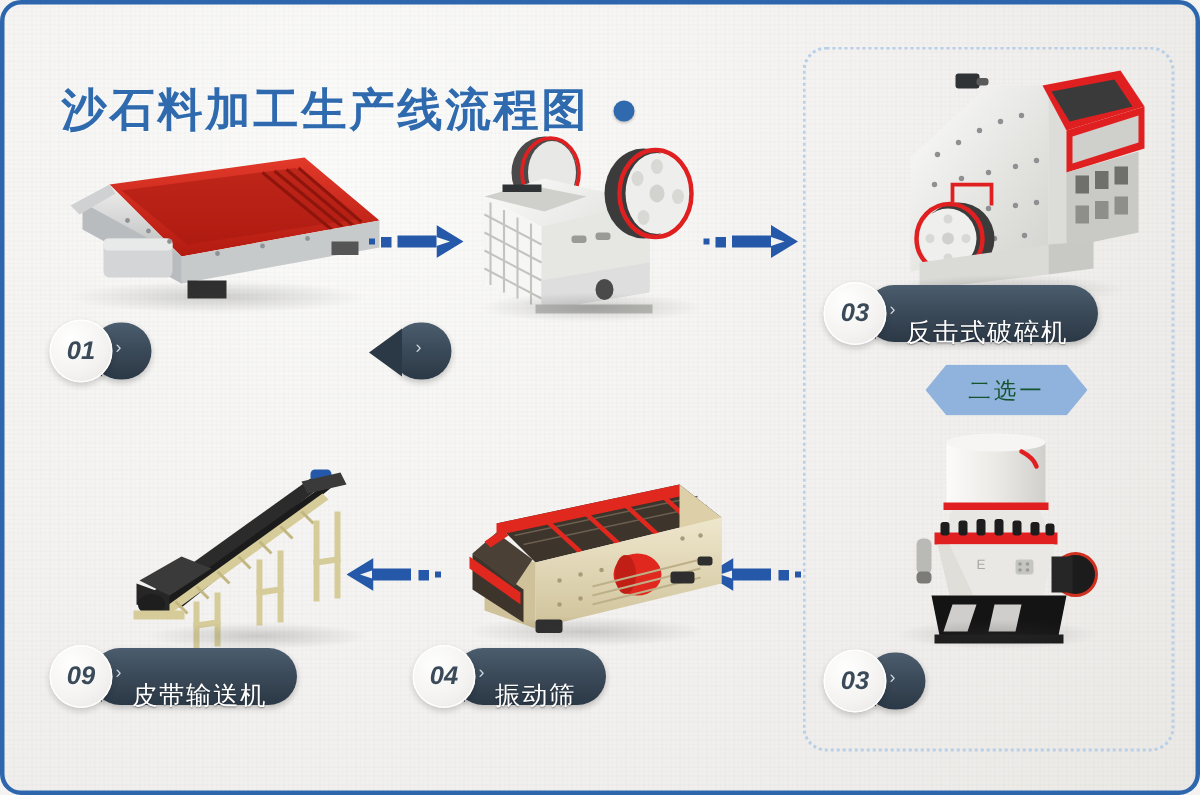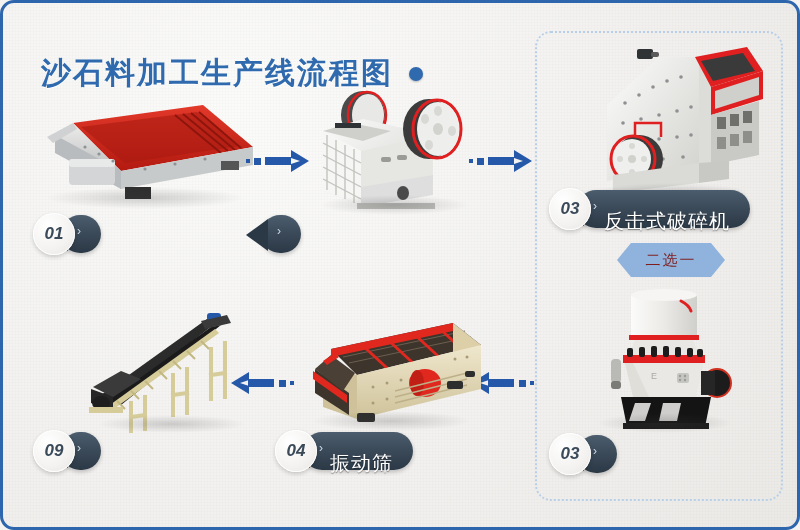--- a/index.html
+++ b/index.html
@@ -43,25 +43,25 @@
     background:linear-gradient(180deg,#4b5d6e 0%,#3c4b5a 45%,#2b3846 100%);
     display:flex;align-items:center;gap:7px;padding:0 20px 0 16px;
     box-shadow:0 2px 4px rgba(0,0,0,.22);
   }
   .pill::before{
     content:"";position:absolute;left:-1px;top:4px;
     border-top:16px solid transparent;border-bottom:16px solid transparent;
     border-right:22px solid #2b3846;transform:translateX(-14px);
   }
   .chev{color:#cfd9e2;font-size:12px;line-height:1;transform:translateY(-3px);}
-  .pill-text{color:#ffffff;font-size:20px;letter-spacing:1px;white-space:nowrap;text-shadow:0 1px 1px rgba(0,0,0,.4);margin-top:24px;}
+  .pill-text{color:#ffffff;font-size:17px;letter-spacing:1px;white-space:nowrap;text-shadow:0 1px 1px rgba(0,0,0,.4);margin-top:24px;}
   
   #choose-one{
     position:absolute;left:614px;top:240px;width:108px;height:34px;
-    background:#8fb3dd;color:#7f1d1d;font-size:15px;letter-spacing:2px;
+    background:#8fb3dd;color:#14532d;font-size:15px;letter-spacing:2px;
     display:flex;align-items:center;justify-content:center;
     clip-path:polygon(14px 0,94px 0,108px 17px,94px 34px,14px 34px,0 17px);
   }
   
   .arrow{position:absolute;height:24px;display:flex;align-items:center;}
   .arrow .dots{display:flex;align-items:center;gap:4px;}
   .arrow .d1{width:4px;height:4px;background:#2558a8;}
   .arrow .d2{width:7px;height:7px;background:#2558a8;}
   .arrow .shaft{width:26px;height:8px;background:#2558a8;}
   .arrow svg{display:block;}
@@ -495,16 +495,17 @@
     <div class="pill">
       <span class="chev">›</span>
       <span class="pill-text">振动筛</span>
     </div>
   </div>
 
   <div class="label" style="left:30px;top:425px;">
     <div class="badge">09</div>
     <div class="pill">
       <span class="chev">›</span>
+      <span class="pill-text">皮带输送机</span>
     </div>
   </div>
 
 </div>
 
 </body></html>

